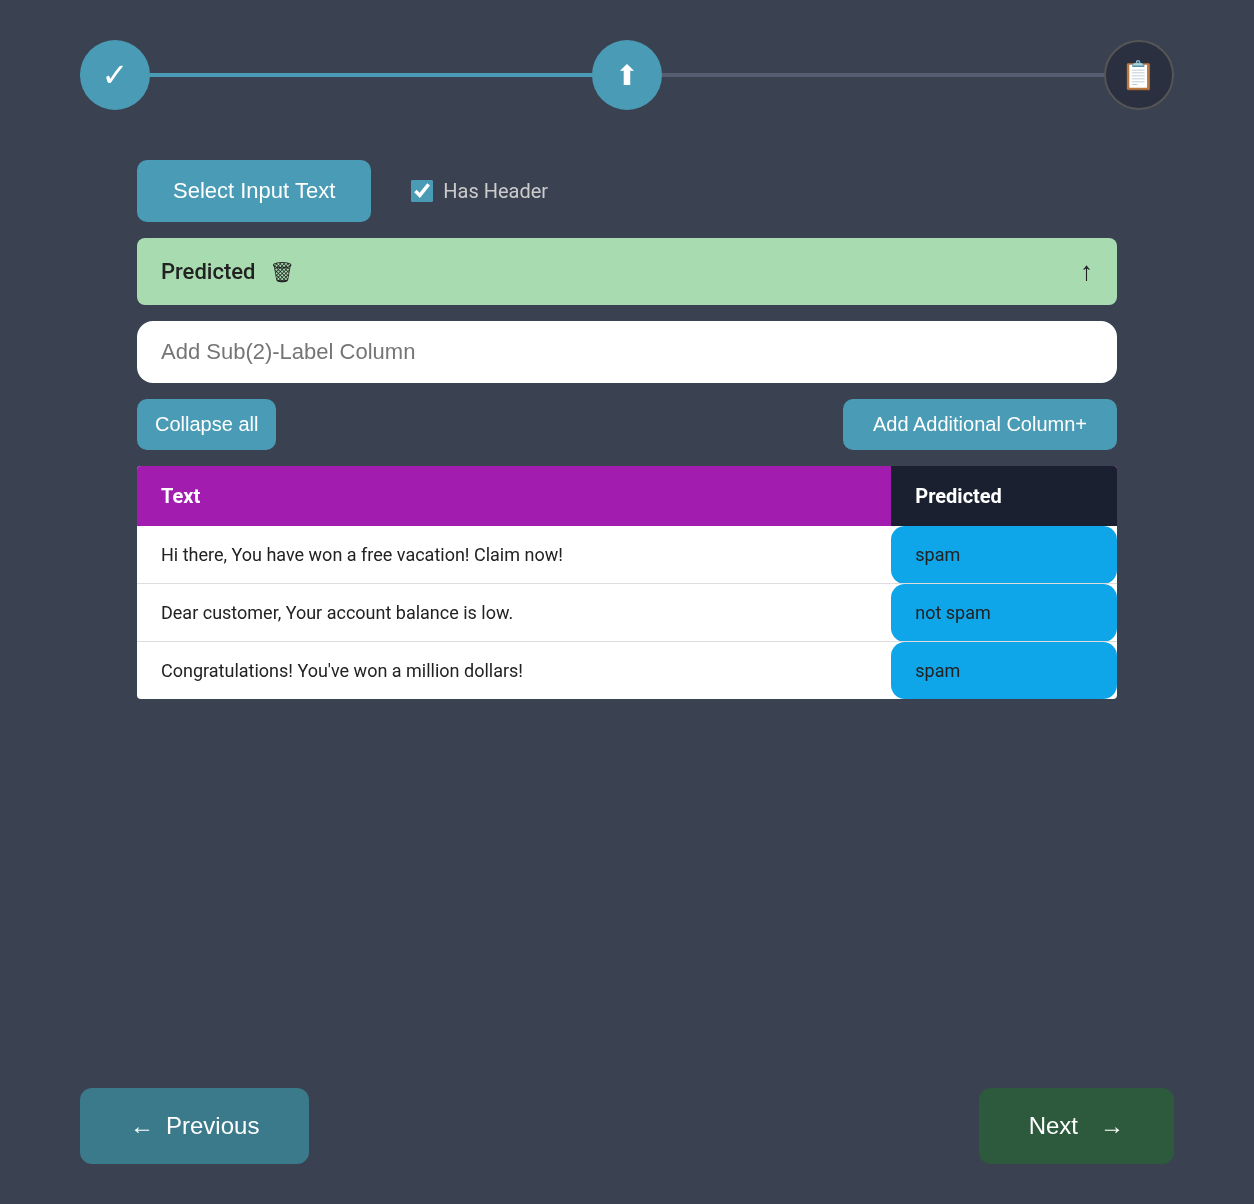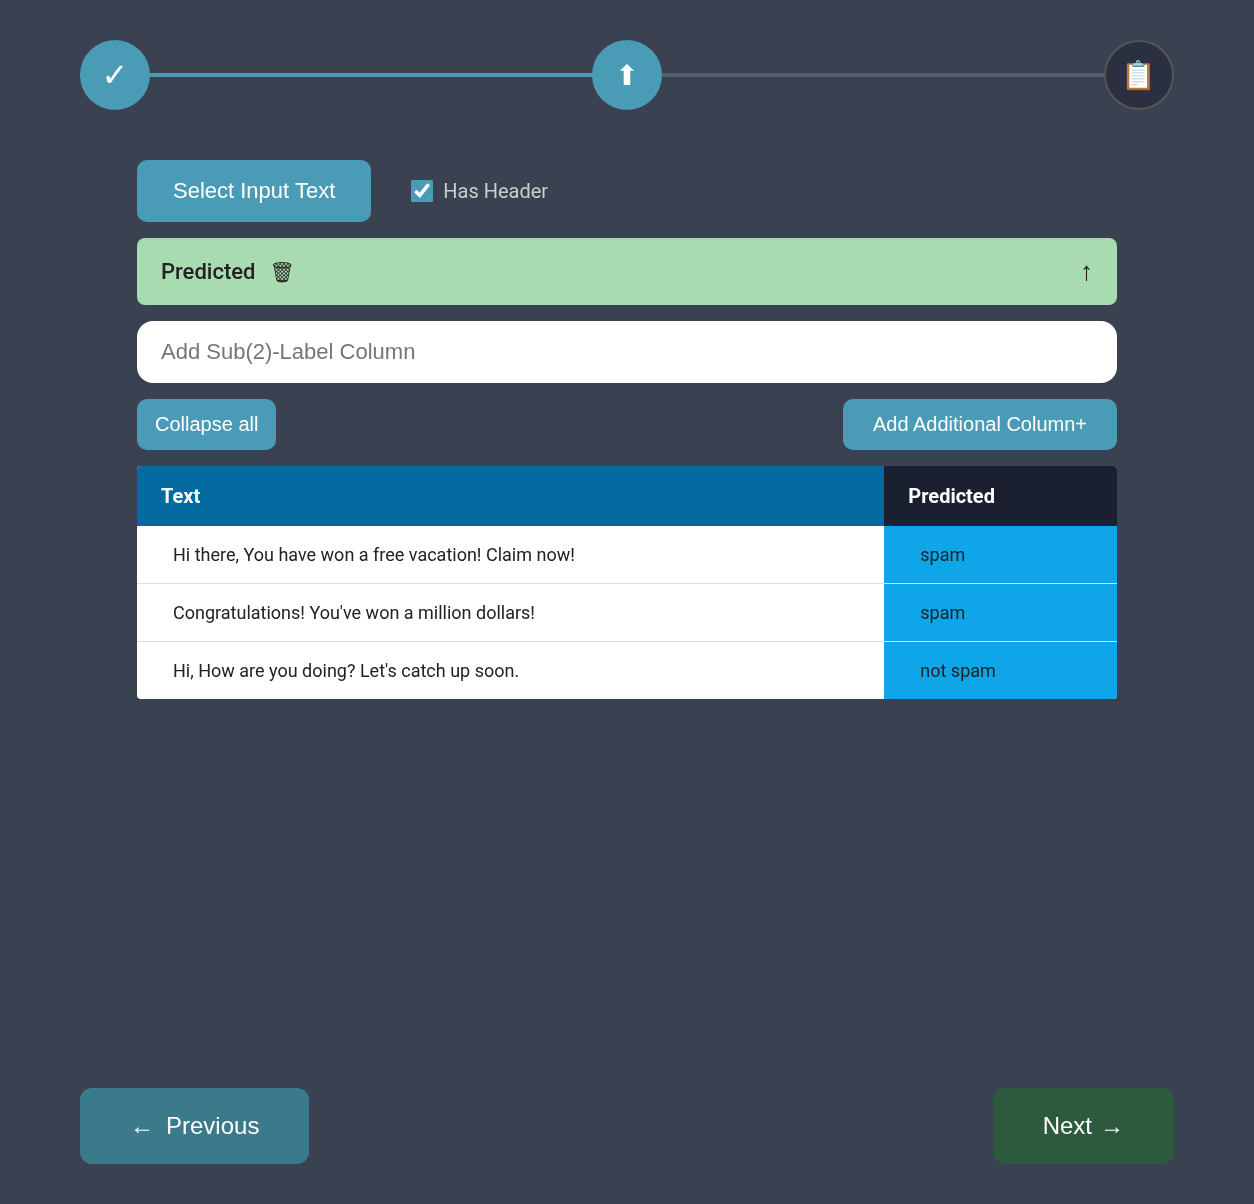--- a/index.html
+++ b/index.html
@@ -172,41 +172,42 @@
 
     
     .data-table {
       width: 100%;
       border-collapse: collapse;
       background: white;
       border-radius: 4px;
       overflow: hidden;
     }
     .data-table thead tr {
-      background: #0369a1;
+      background: #a21caf;
       color: white;
     }
     .data-table thead th {
       padding: 18px 24px;
       text-align: left;
       font-size: 20px;
       font-weight: 700;
     }
     .data-table thead th.predicted-col {
       text-align: left;
       background: #1a2030;
     }
     .data-table tbody tr {
       border-bottom: 1px solid #ddd;
     }
     .data-table tbody td {
-      padding: 18px 36px;
+      padding: 18px 24px;
       font-size: 18px;
       color: #222;
       vertical-align: middle;
+      border-radius: 14px;
     }
     .data-table tbody td.predicted-cell {
       background: #0ea5e9;
       color: #222;
       font-size: 18px;
     }
     .data-table tbody tr:last-child {
       border-bottom: none;
     }
 
@@ -234,21 +235,21 @@
     .next-btn {
       background: #2d5a3d;
       color: white;
       border: none;
       border-radius: 12px;
       padding: 24px 50px;
       font-size: 24px;
       cursor: pointer;
       display: flex;
       align-items: flex-end;
-      gap: 8px;
+      gap: 22px;
     }
 
     .checkmark-icon { font-size: 32px; }
     .clipboard-icon { font-size: 28px; }
     .upload-icon { font-size: 28px; }
   </style>
 </head>
 <body>
 
 <div class="progress-container">
@@ -297,26 +298,26 @@
         <th>Text</th>
         <th class="predicted-col">Predicted</th>
       </tr>
     </thead>
     <tbody id="table-body">
     <tr>
           <td>Hi there, You have won a free vacation! Claim now!</td>
           <td class="predicted-cell">spam</td>
         </tr>
         <tr>
+          <td>Dear customer, Your account balance is low.</td>
+          <td class="predicted-cell">not spam</td>
+        </tr>
+        <tr>
           <td>Congratulations! You've won a million dollars!</td>
           <td class="predicted-cell">spam</td>
-        </tr>
-        <tr>
-          <td>Hi, How are you doing? Let's catch up soon.</td>
-          <td class="predicted-cell">not spam</td>
         </tr>
       </tbody>
   </table>
 
 </div>
 
 <div class="nav-buttons">
   <button class="prev-btn">
     <span>←</span>
     <span>Previous</span>

